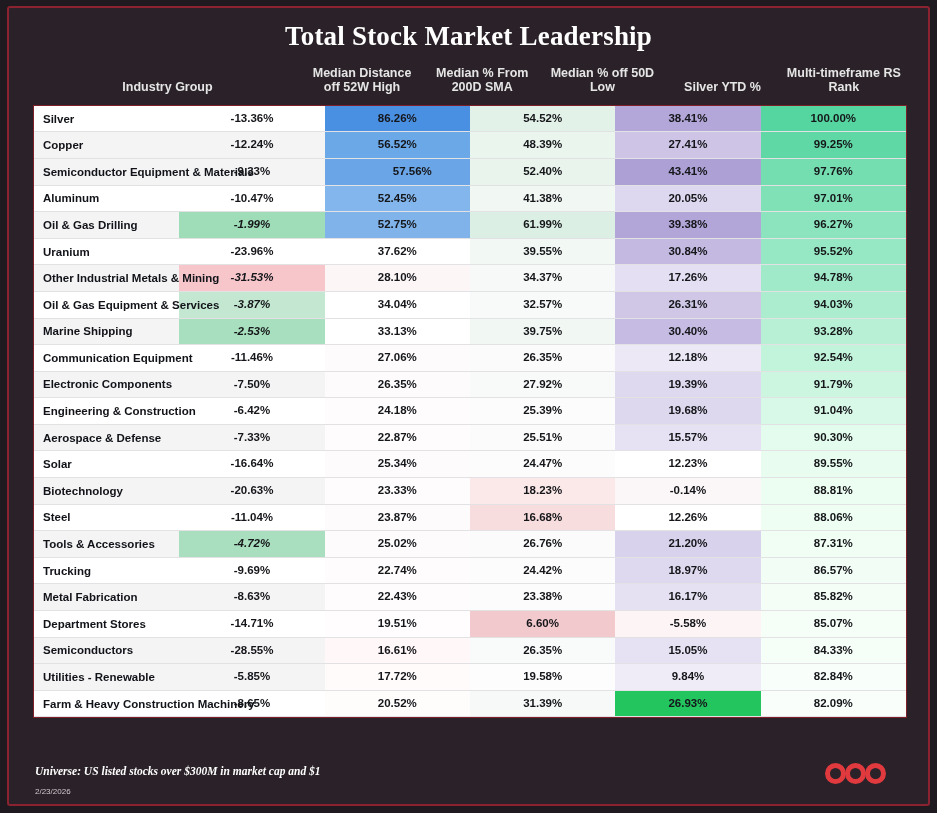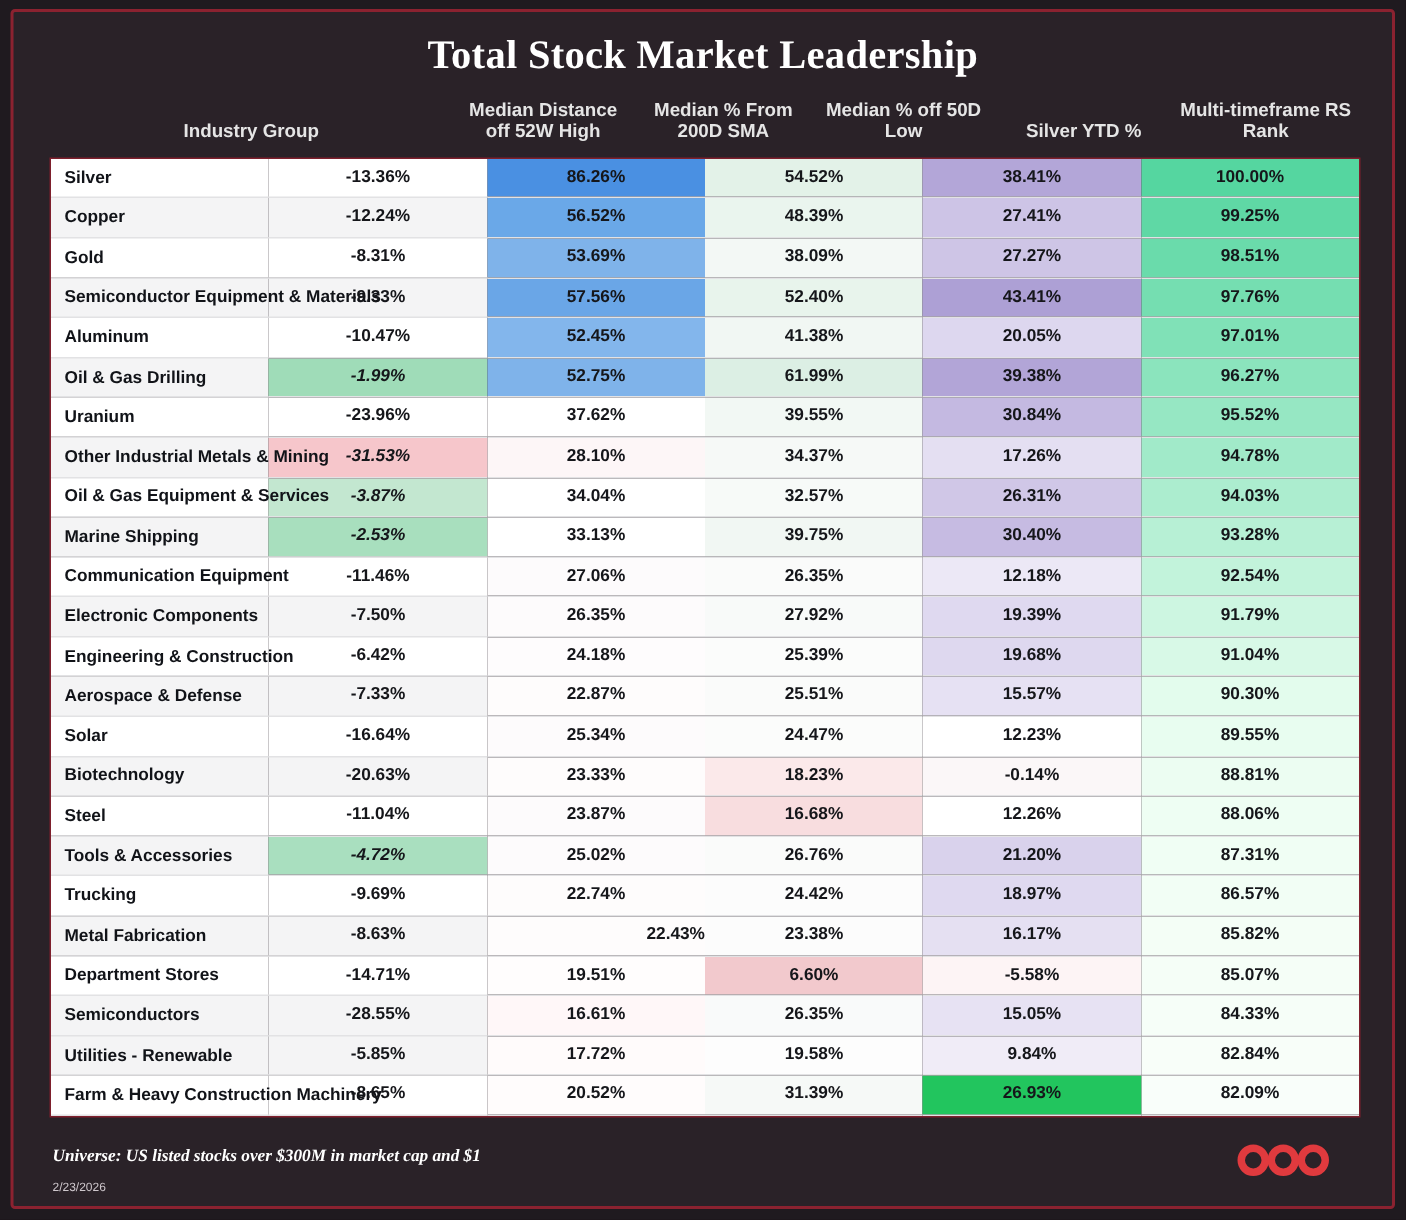--- a/index.html
+++ b/index.html
@@ -199,45 +199,27 @@
               <td>
                 <span class="cell-inner" style="background: rgb(234, 245, 238);">48.39%</span>
               </td>
               <td>
                 <span class="cell-inner" style="background: rgb(205, 196, 230);">27.41%</span>
               </td>
               <td>
                 <span class="cell-inner" style="background: rgb(95, 216, 165);">99.25%</span>
               </td>
             </tr>
-            <tr class="odd">
-              <td class="name">Gold</td>
-              <td>
-                <span class="cell-inner">-8.31%</span>
-              </td>
-              <td>
-                <span class="cell-inner" style="background: rgb(127, 179, 234);">53.69%</span>
-              </td>
-              <td>
-                <span class="cell-inner" style="background: rgb(243, 248, 245);">38.09%</span>
-              </td>
-              <td>
-                <span class="cell-inner" style="background: rgb(206, 197, 230);">27.27%</span>
-              </td>
-              <td>
-                <span class="cell-inner" style="background: rgb(106, 219, 171);">98.51%</span>
-              </td>
-            </tr>
             <tr class="even">
               <td class="name">Semiconductor Equipment &amp; Materials</td>
               <td>
                 <span class="cell-inner">-9.33%</span>
               </td>
               <td>
-                <span class="cell-inner" style="background: rgb(106, 166, 231);">57.56%</span>
+                <span class="cell-inner" style="background: rgb(106, 166, 231); padding-left: 15px;">57.56%</span>
               </td>
               <td>
                 <span class="cell-inner" style="background: rgb(232, 244, 236);">52.40%</span>
               </td>
               <td>
                 <span class="cell-inner" style="background: rgb(173, 160, 213);">43.41%</span>
               </td>
               <td>
                 <span class="cell-inner" style="background: rgb(117, 222, 177);">97.76%</span>
               </td>
@@ -511,21 +493,21 @@
               <td>
                 <span class="cell-inner" style="background: rgb(242, 254, 245);">86.57%</span>
               </td>
             </tr>
             <tr class="even">
               <td class="name">Metal Fabrication</td>
               <td>
                 <span class="cell-inner">-8.63%</span>
               </td>
               <td>
-                <span class="cell-inner" style="background: rgb(254, 252, 252); text-align: right;">22.43%</span>
+                <span class="cell-inner" style="background: rgb(254, 252, 252);">22.43%</span>
               </td>
               <td>
                 <span class="cell-inner" style="background: rgb(252, 252, 252);">23.38%</span>
               </td>
               <td>
                 <span class="cell-inner" style="background: rgb(229, 224, 242);">16.17%</span>
               </td>
               <td>
                 <span class="cell-inner" style="background: rgb(244, 254, 246);">85.82%</span>
               </td>

